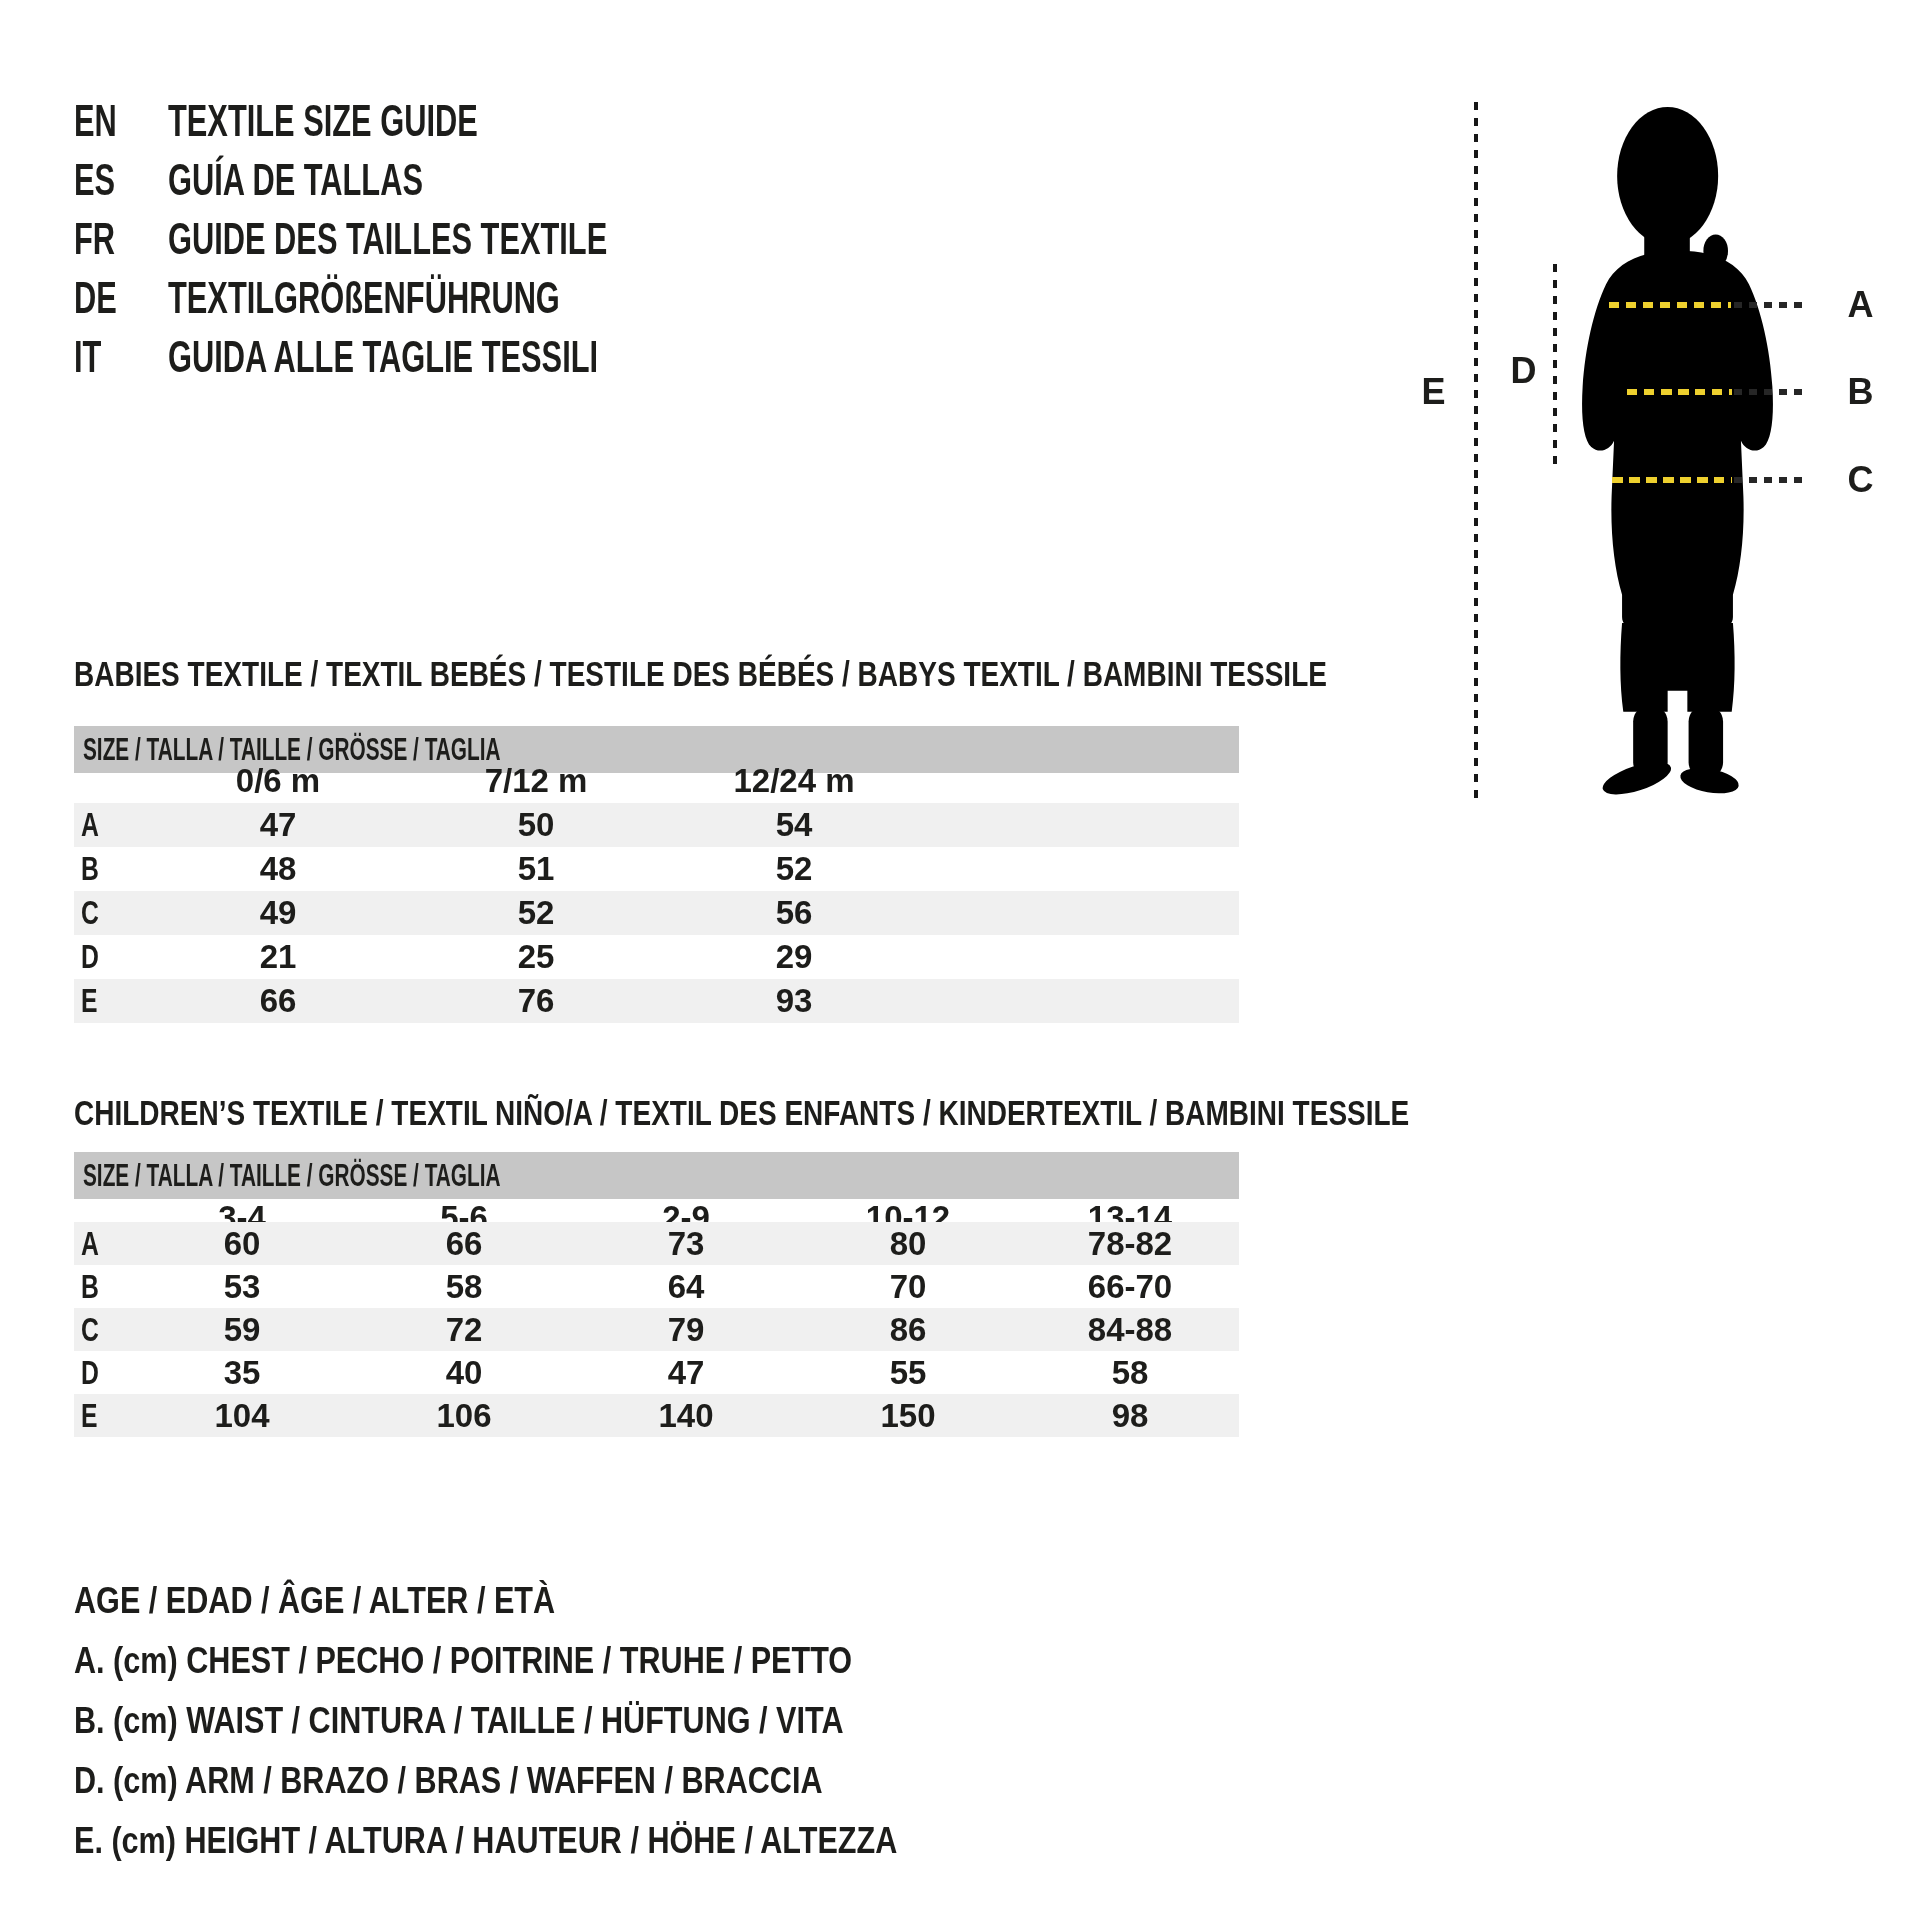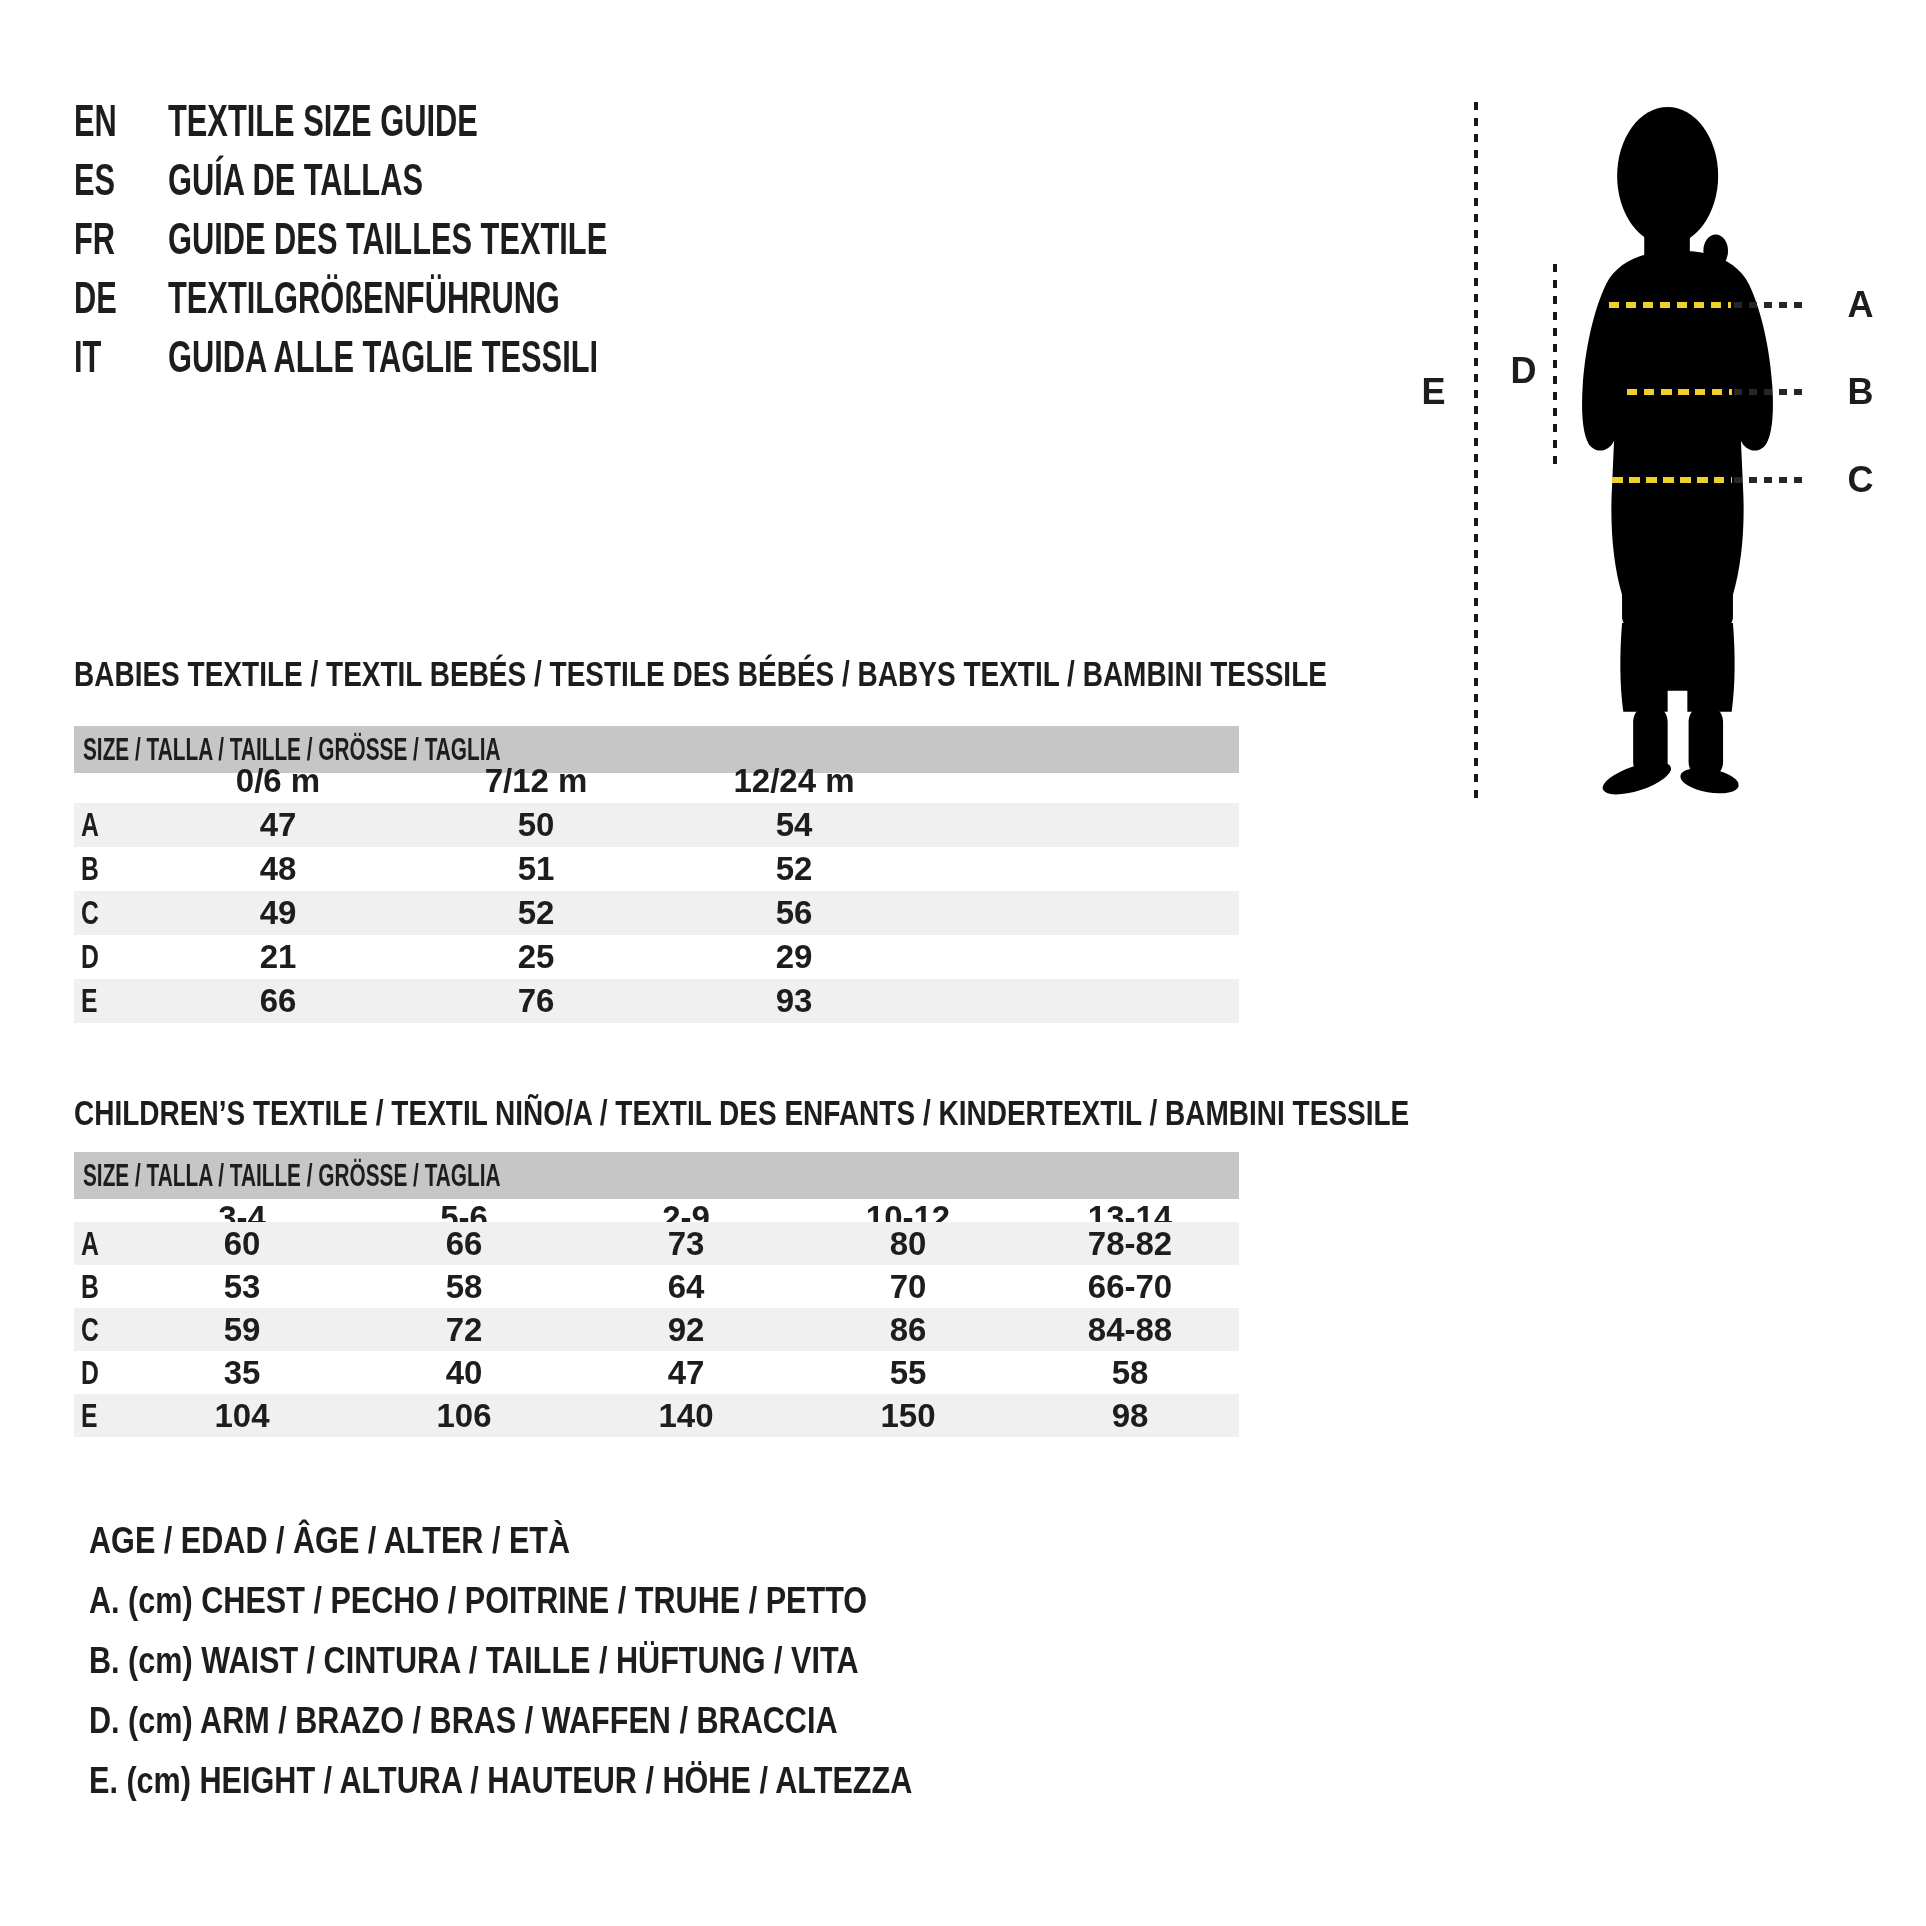--- a/index.html
+++ b/index.html
@@ -49,21 +49,21 @@
   .g-b{grid-template-columns:57px 222px 222px 222px;gap:36px;}
   .g-c{grid-template-columns:57px 222px 222px 222px 222px 222px;}
   #babies-cols .trow,#babies-rows .trow{height:44px;line-height:44px;}
   #children-cols .trow{height:42px;line-height:42px;}
   #children-rows .trow{height:43px;line-height:43px;}
   .stripe{background:var(--stripe);}
   .cell{font-size:33px;font-weight:700;text-align:center;overflow:visible;}
   .rowlab{text-align:left;padding-left:7.4px;}
 
   
-  .legend{position:absolute;left:74px;top:1511px;margin-left:15px;}
+  .legend{position:absolute;left:74px;top:1571px;}
   .legend-line{height:60px;line-height:60px;font-size:36px;font-weight:700;white-space:nowrap;}
 
   
   .sil-svg{position:absolute;left:1575px;top:102px;width:205px;height:696px;}
   .sil-svg *{fill:var(--sil);}
   .vdot{position:absolute;width:4.3px;
         background-image:repeating-linear-gradient(180deg,#171717 0 8px,transparent 8px 16px);}
   #e-line{left:1474px;top:102px;height:696px;}
   #d-line{left:1553px;top:264px;height:206px;}
   .hdash-y{position:absolute;height:5.5px;
@@ -208,21 +208,21 @@
         <span class="cell">53</span>
         <span class="cell">58</span>
         <span class="cell">64</span>
         <span class="cell">70</span>
         <span class="cell">66-70</span>
       </div>
       <div class="trow g-c stripe">
         <span class="cell rowlab"><span class="cnd-r">C</span></span>
         <span class="cell">59</span>
         <span class="cell">72</span>
-        <span class="cell">92</span>
+        <span class="cell">79</span>
         <span class="cell">86</span>
         <span class="cell">84-88</span>
       </div>
       <div class="trow g-c">
         <span class="cell rowlab"><span class="cnd-r">D</span></span>
         <span class="cell">35</span>
         <span class="cell">40</span>
         <span class="cell">47</span>
         <span class="cell">55</span>
         <span class="cell">58</span>

